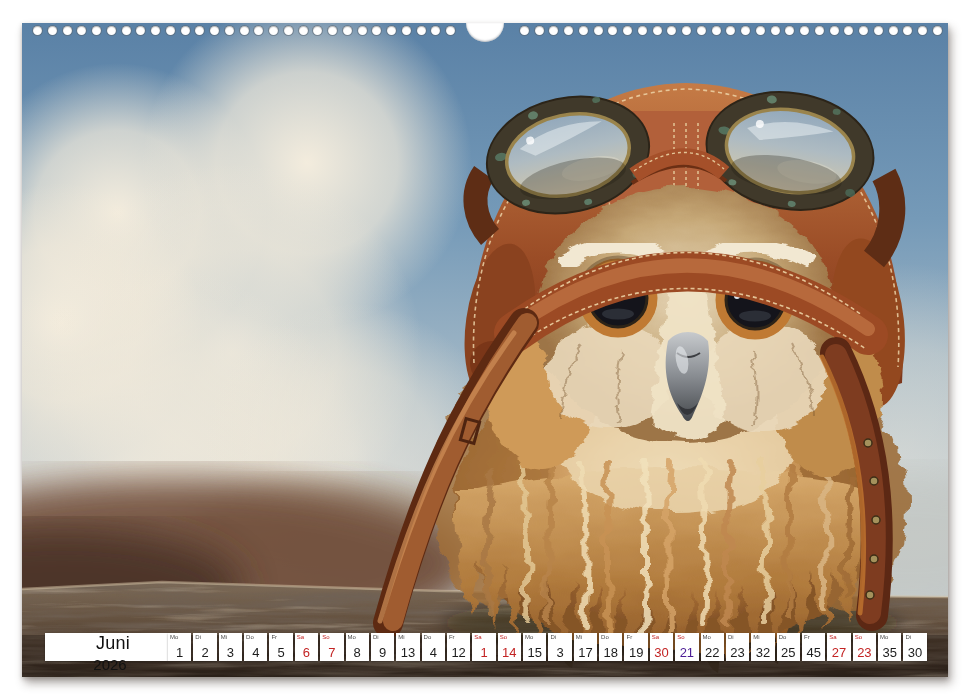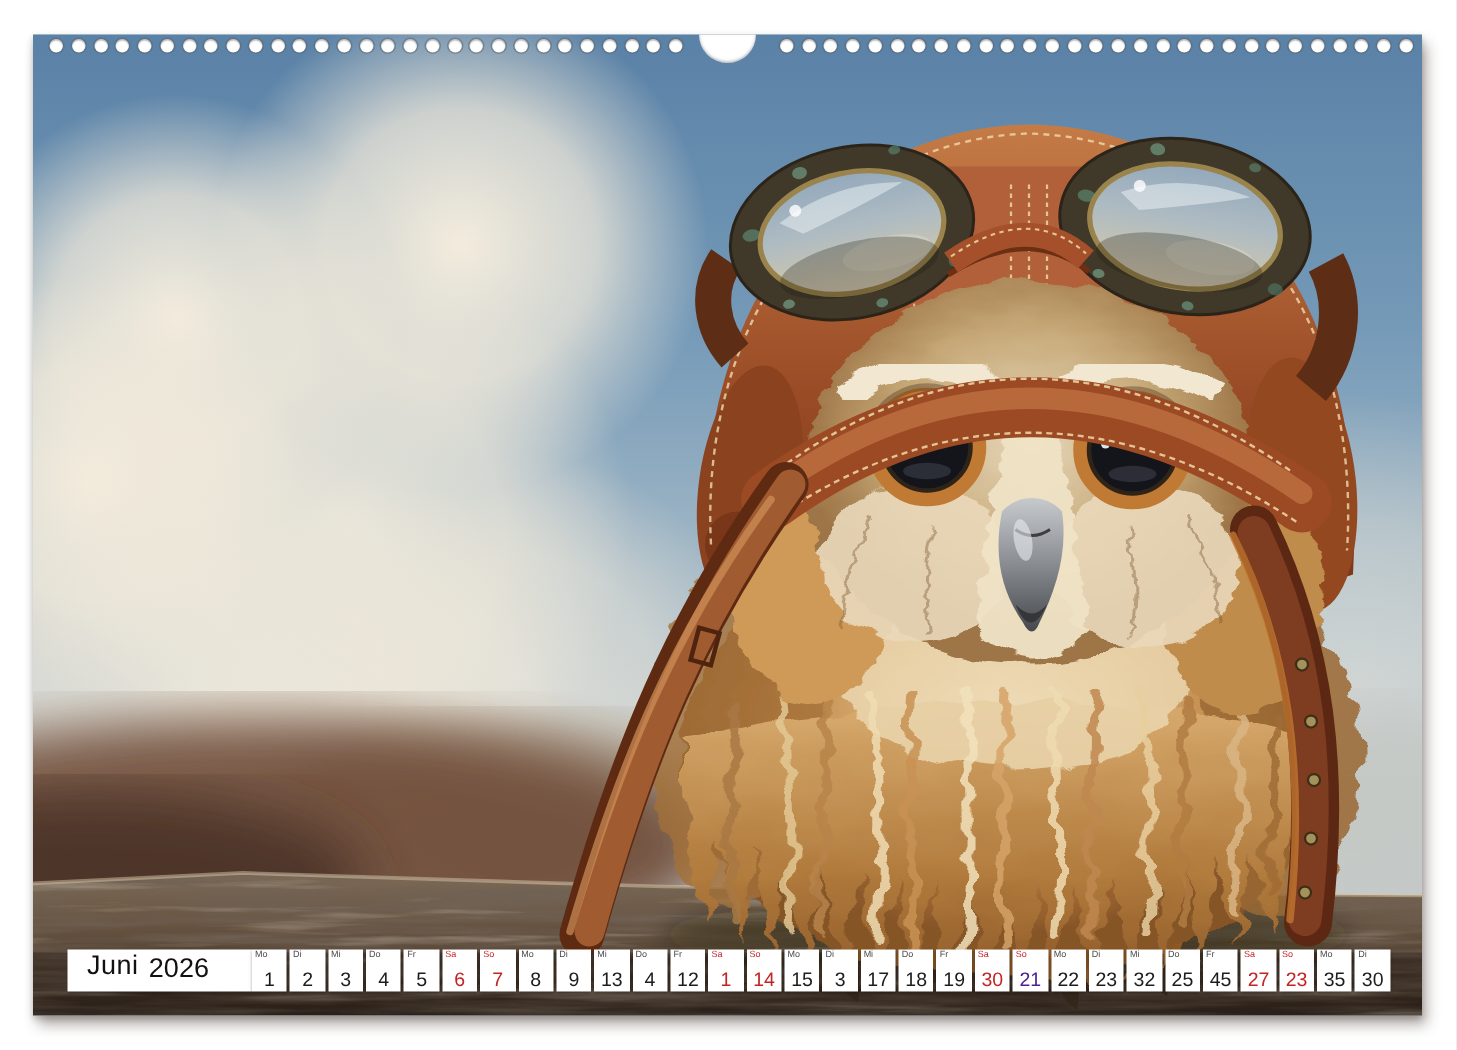--- a/index.html
+++ b/index.html
@@ -10,23 +10,23 @@
          background:#7d9cb6;}
   .photo svg{display:block;}
   
   .hole{position:absolute;top:2.5px;width:9px;height:9px;border-radius:50%;background:#fff;
         box-shadow:0 0 0 1px rgba(90,100,110,.5), inset 0 1px 1px rgba(0,0,0,.28);}
   .notch{position:absolute;top:0;left:444px;width:38px;height:19px;background:#fff;
          border-radius:0 0 20px 20px;box-shadow:inset 0 -1px 2px rgba(90,100,110,.45);}
   
   .strip{position:absolute;left:0;top:610px;width:926px;height:28px;}
   .month-box{position:absolute;left:23px;top:0;width:123px;height:28px;background:#fff;
-             display:flex;box-shadow:0 1px 2px rgba(0,0,0,.35);}
+             display:flex;align-items:center;box-shadow:0 1px 2px rgba(0,0,0,.35);flex-direction:column;}
   .month-box .m{font-size:18px;color:#111;margin-left:13px;letter-spacing:.3px;}
-  .month-box .y{font-size:18px;color:#111;margin-left:7px;padding-top:2px;}
+  .month-box .y{font-size:15px;color:#111;margin-left:7px;padding-top:2px;}
   .day-row{position:absolute;left:146px;top:0;width:759px;height:28px;display:flex;gap:2px;}
   .day-cell{position:relative;flex:1;background:#fff;box-shadow:0 1px 2px rgba(0,0,0,.35);}
   .day-cell .wd{position:absolute;top:1px;left:2px;font-size:6px;line-height:7px;color:#4a4a4a;}
   .day-cell .num{position:absolute;bottom:2px;left:0;right:0;text-align:center;
                  font-size:13px;line-height:13px;color:#1d1d1d;}
   .day-cell.weekend .wd,.day-cell.weekend .num{color:#c32424;}
 </style>
 </head>
 <body>
 

